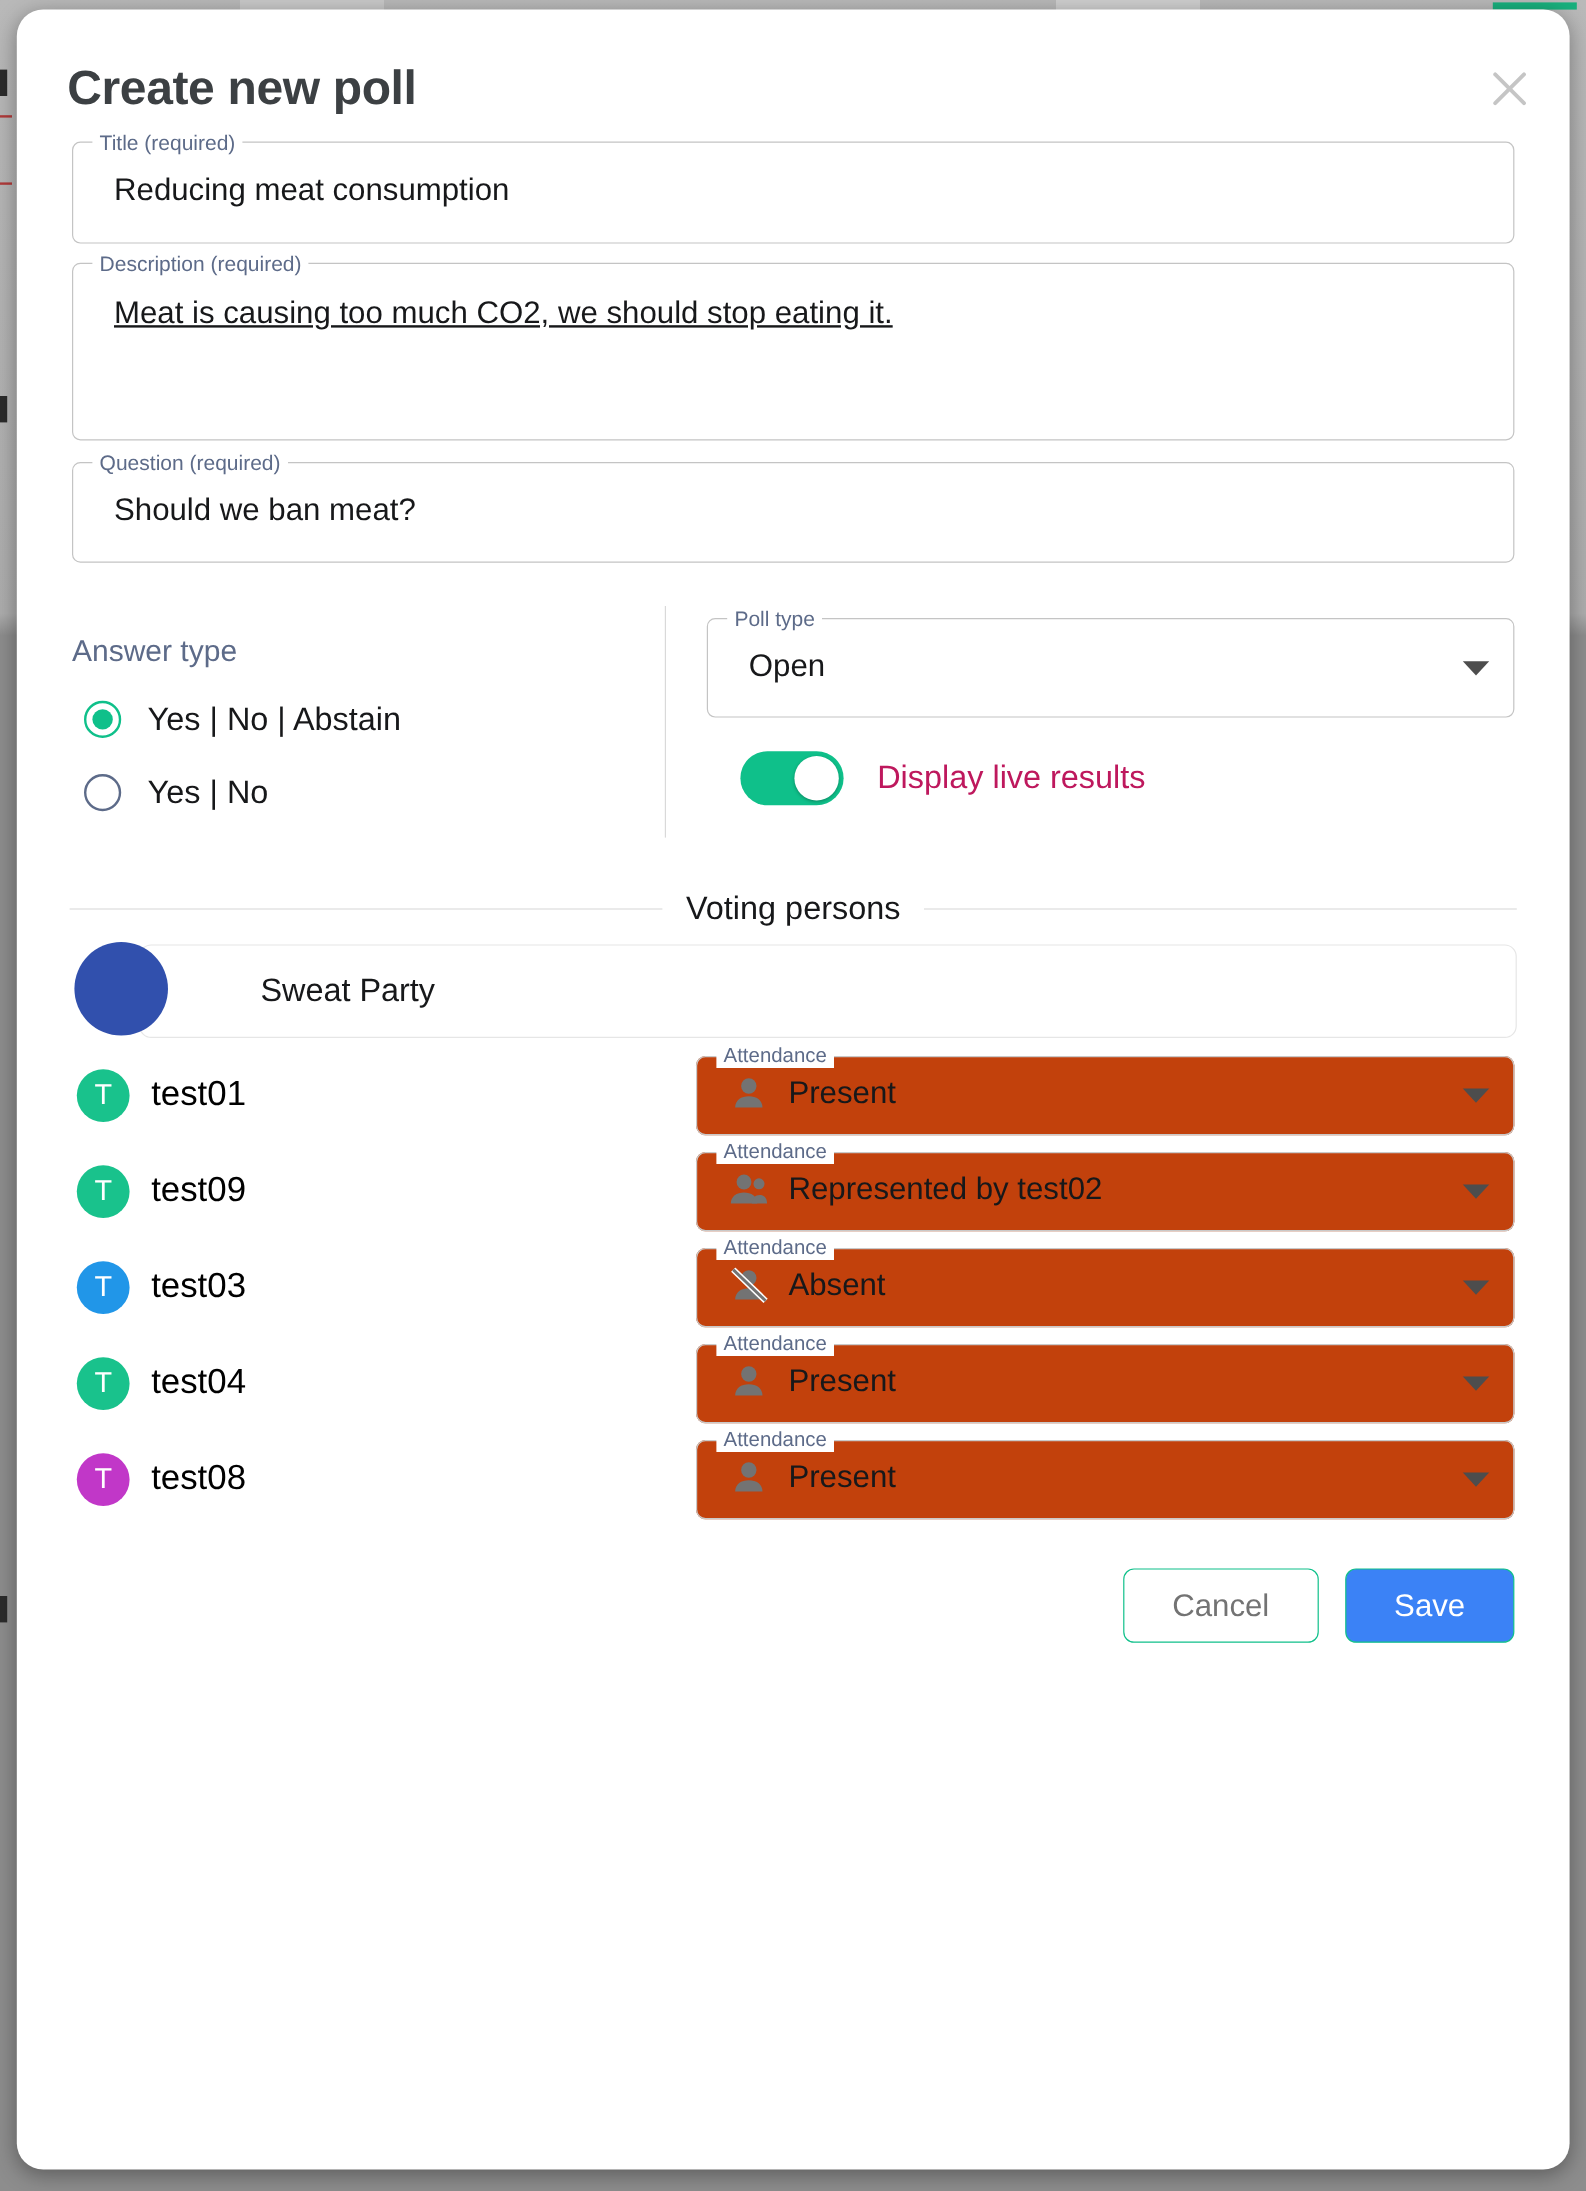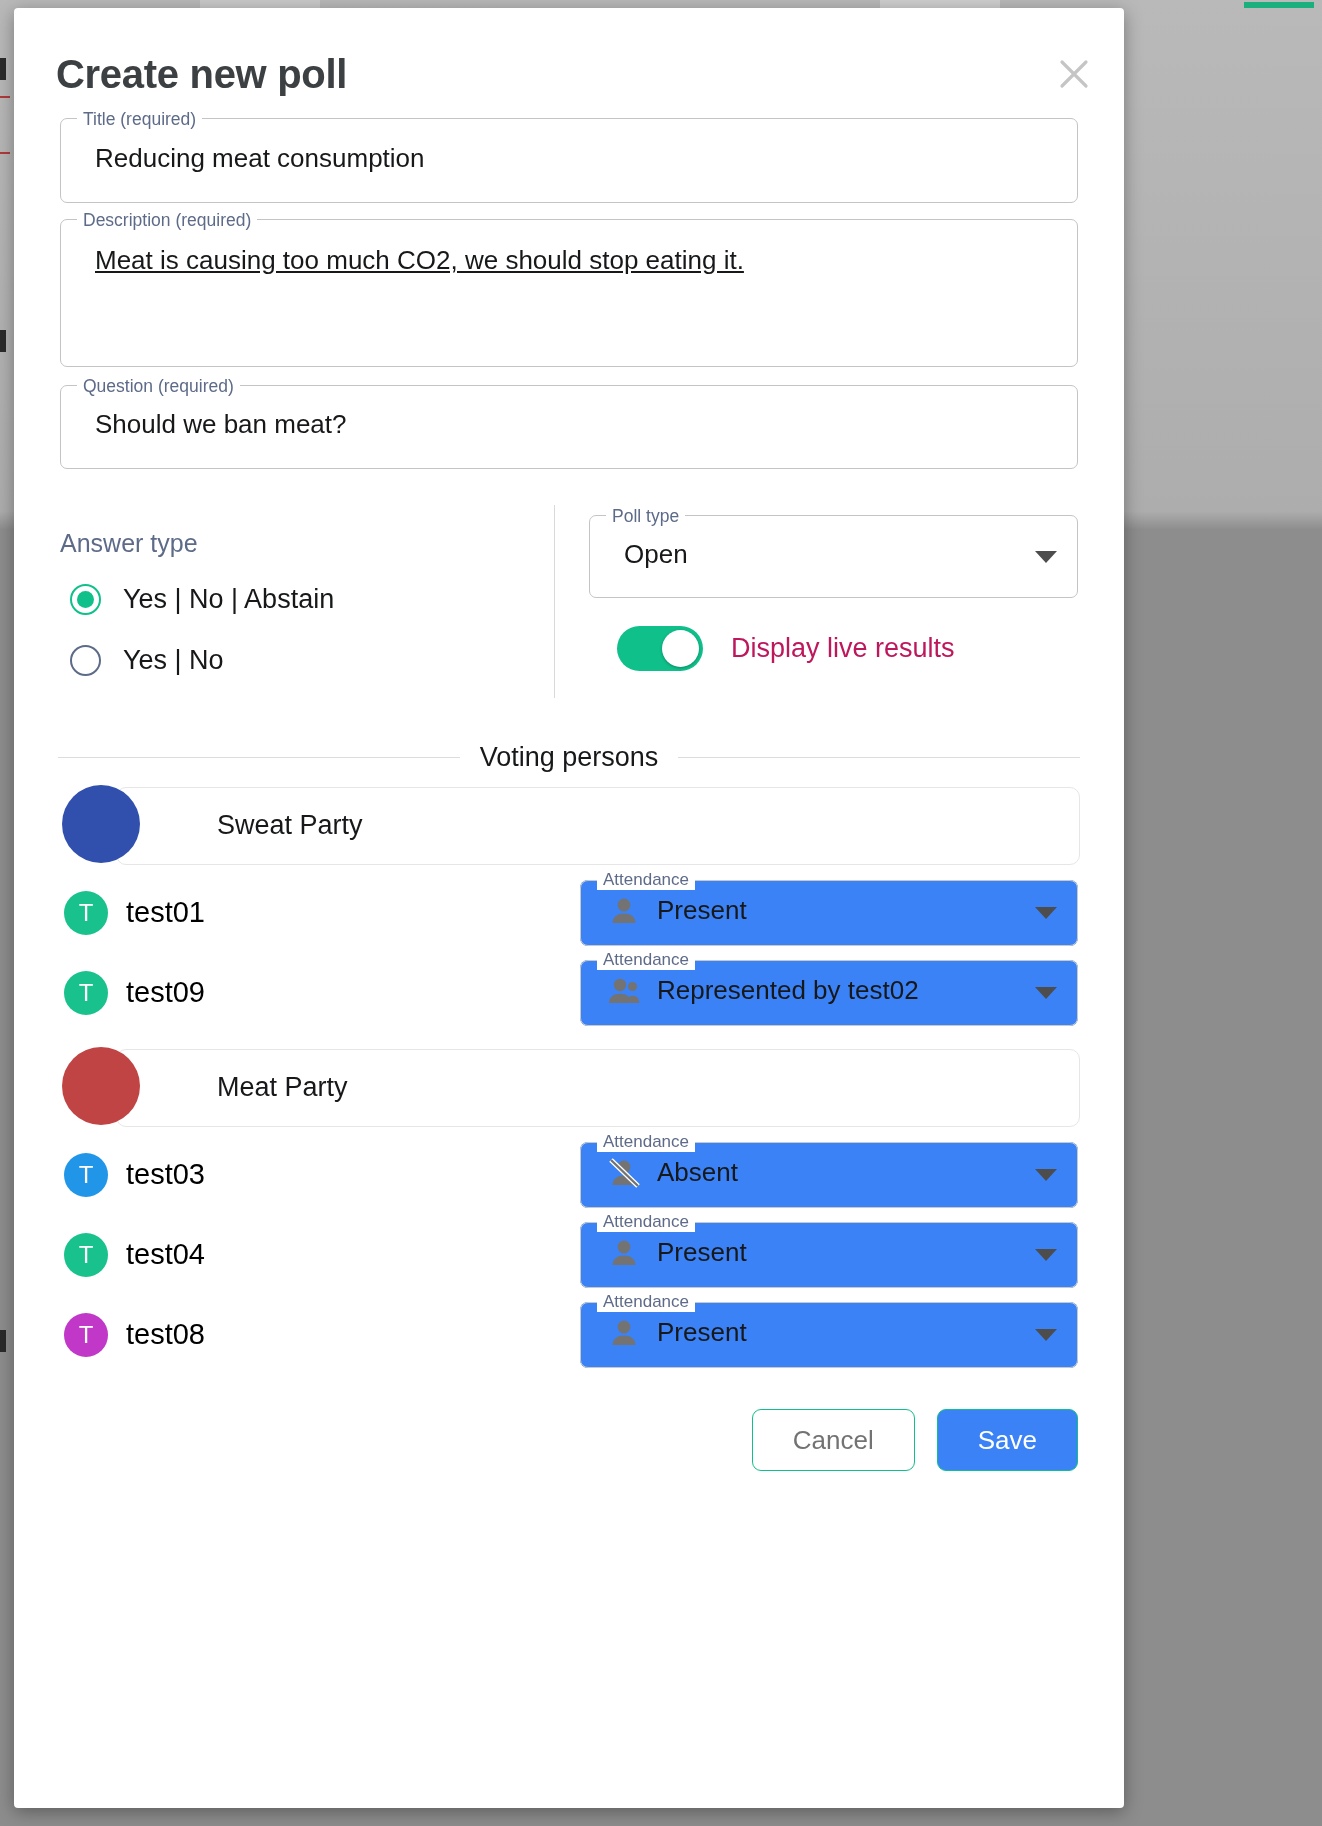--- a/index.html
+++ b/index.html
@@ -16,23 +16,23 @@
   }
   #backdrop .strip-top { position:absolute; left:200px; top:0; width:120px; height:22px; background:#c9c9c9; }
   #backdrop .strip-top2 { position:absolute; left:880px; top:0; width:120px; height:18px; background:#cfcfcf; }
   #backdrop .tick { position:absolute; background:#2b2b2b; width:6px; height:22px; left:0; }
   #backdrop .redmark { position:absolute; width:10px; height:2px; background:#b03a3a; left:0; }
   #backdrop .green { position:absolute; right:8px; top:2px; width:70px; height:6px; background:#19b07d; }
 
   #dialog {
     position: absolute;
     left: 14px; top: 8px;
-    width: 1110px; height: 1800px;
+    width: 1294px; height: 1800px;
     background: #ffffff;
-    border-radius: 4px;
+    border-radius: 22px;
     box-shadow: 0 4px 18px rgba(0,0,0,.35);
     padding: 0;
   }
 
   
   .dlg-header {
     position: relative;
     padding: 44px 46px 0 42px;
     height: 110px;
   }
@@ -190,21 +190,21 @@
   .person-name { font-size: 29px; color: #000000; margin-left: 18px; }
 
   .attend-wrap { flex: 1; padding-right: 0; }
   .attend-field {
     position: relative;
     border: 1.3px solid #c9c9c9;
     border-radius: 8px;
     height: 66px;
     display: flex; align-items: center;
     padding-left: 26px; padding-right: 76px;
-    background: #3b82f6;
+    background: #c2410c;
   }
   .attend-field > legend {
     position: absolute;
     top: -11px; left: 16px;
     background: #fff; padding: 0 6px;
     font-size: 17px; color: #5d6b89;
     line-height: 20px;
   }
   .attend-icon { width: 34px; height: 30px; flex: none; margin-right: 16px; }
   .attend-value { font-size: 26px; color: #17181a; }
@@ -356,24 +356,20 @@
             </svg>
           </span>
           <span class="attend-value">Represented by test02</span>
           <span class="field-icon-right">
               <span class="caret"></span>
             </span>
         </fieldset>
       </div>
     </div>
 
-    <div class="party-row" style="margin-top:16px">
-      <span class="party-avatar" style="background:#c04444"></span>
-      <div class="party-box">Meat Party</div>
-    </div>
 
     <div class="person-row">
       <div class="person-left">
         <span class="person-avatar" style="background:#2196e8">T</span>
         <span class="person-name">test03</span>
       </div>
       <div class="attend-wrap">
         <fieldset class="attend-field">
           <legend>Attendance</legend>
           <span class="attend-icon">

